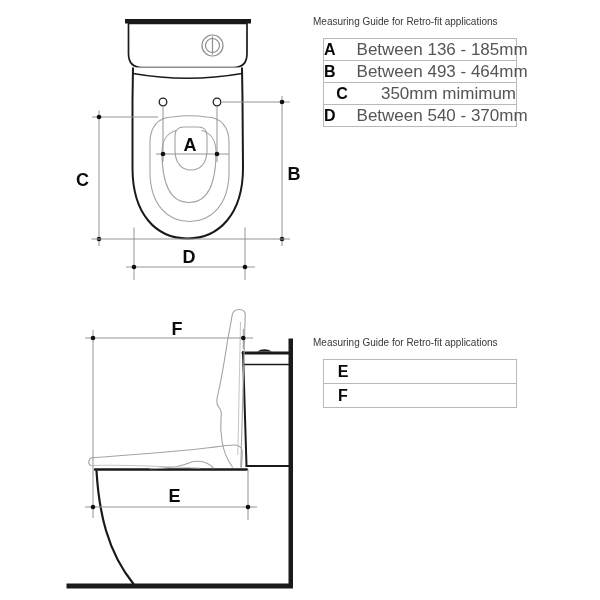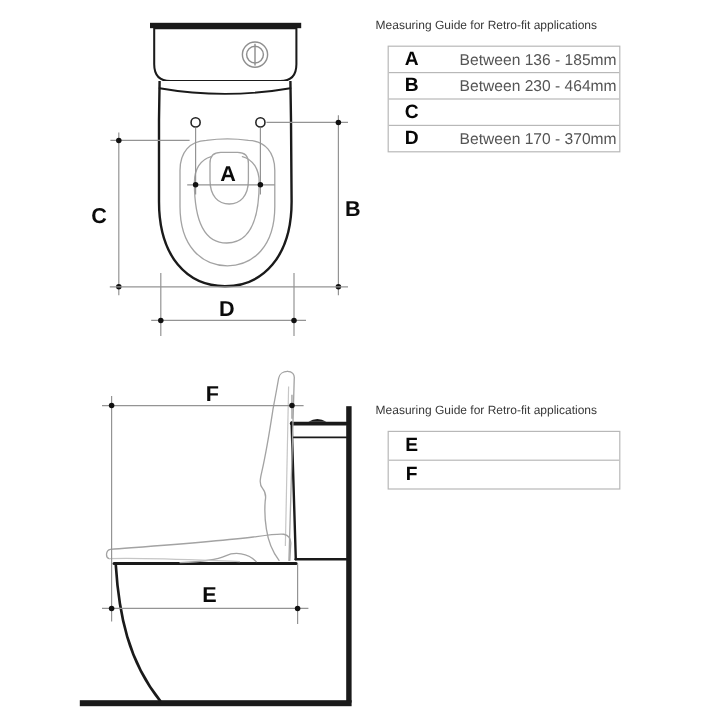--- a/index.html
+++ b/index.html
@@ -25,21 +25,21 @@
   
   .guide{position:absolute;width:240px;}
   #guide-top{left:313px;top:15px;}
   #guide-side{left:313px;top:336px;}
   .guide-title{font-size:10px;line-height:13px;color:var(--title_text);white-space:nowrap;}
   .g-table{margin-top:10px;margin-left:10px;width:194px;border:1px solid var(--table_border);box-sizing:border-box;background:#fff;}
   .g-row{display:flex;align-items:center;height:21px;}
   #guide-side .g-row{height:23px;}
   .g-row + .g-row{border-top:1px solid var(--table_border);}
   .g-key{width:38px;text-align:center;font-weight:bold;font-size:16px;color:#060606;}
-  .g-val{font-size:13px;color:var(--value_text);padding-left:21px;white-space:nowrap;}
+  .g-val{font-size:17px;color:var(--value_text);padding-left:21px;white-space:nowrap;}
 </style>
 </head>
 <body>
 
 <div class="canvas">
 
   <svg width="600" height="600" viewBox="0 0 600 600">
 
     <g>
 
@@ -153,28 +153,29 @@
 
   <div class="guide" id="guide-top">
     <div class="guide-title">Measuring Guide for Retro-fit applications</div>
     <div class="g-table">
       <div class="g-row">
         <div class="g-key">A</div>
         <div class="g-val">Between 136 - 185mm</div>
       </div>
       <div class="g-row">
         <div class="g-key">B</div>
-        <div class="g-val">Between 230 - 464mm</div>
+        <div class="g-val">Between 493 - 464mm</div>
       </div>
       <div class="g-row">
         <div class="g-key">C</div>
+        <div class="g-val">350mm mimimum</div>
       </div>
       <div class="g-row">
         <div class="g-key">D</div>
-        <div class="g-val">Between 170 - 370mm</div>
+        <div class="g-val">Between 540 - 370mm</div>
       </div>
     </div>
   </div>
 
   <div class="guide" id="guide-side">
     <div class="guide-title">Measuring Guide for Retro-fit applications</div>
     <div class="g-table">
       <div class="g-row">
         <div class="g-key">E</div>
       </div>

